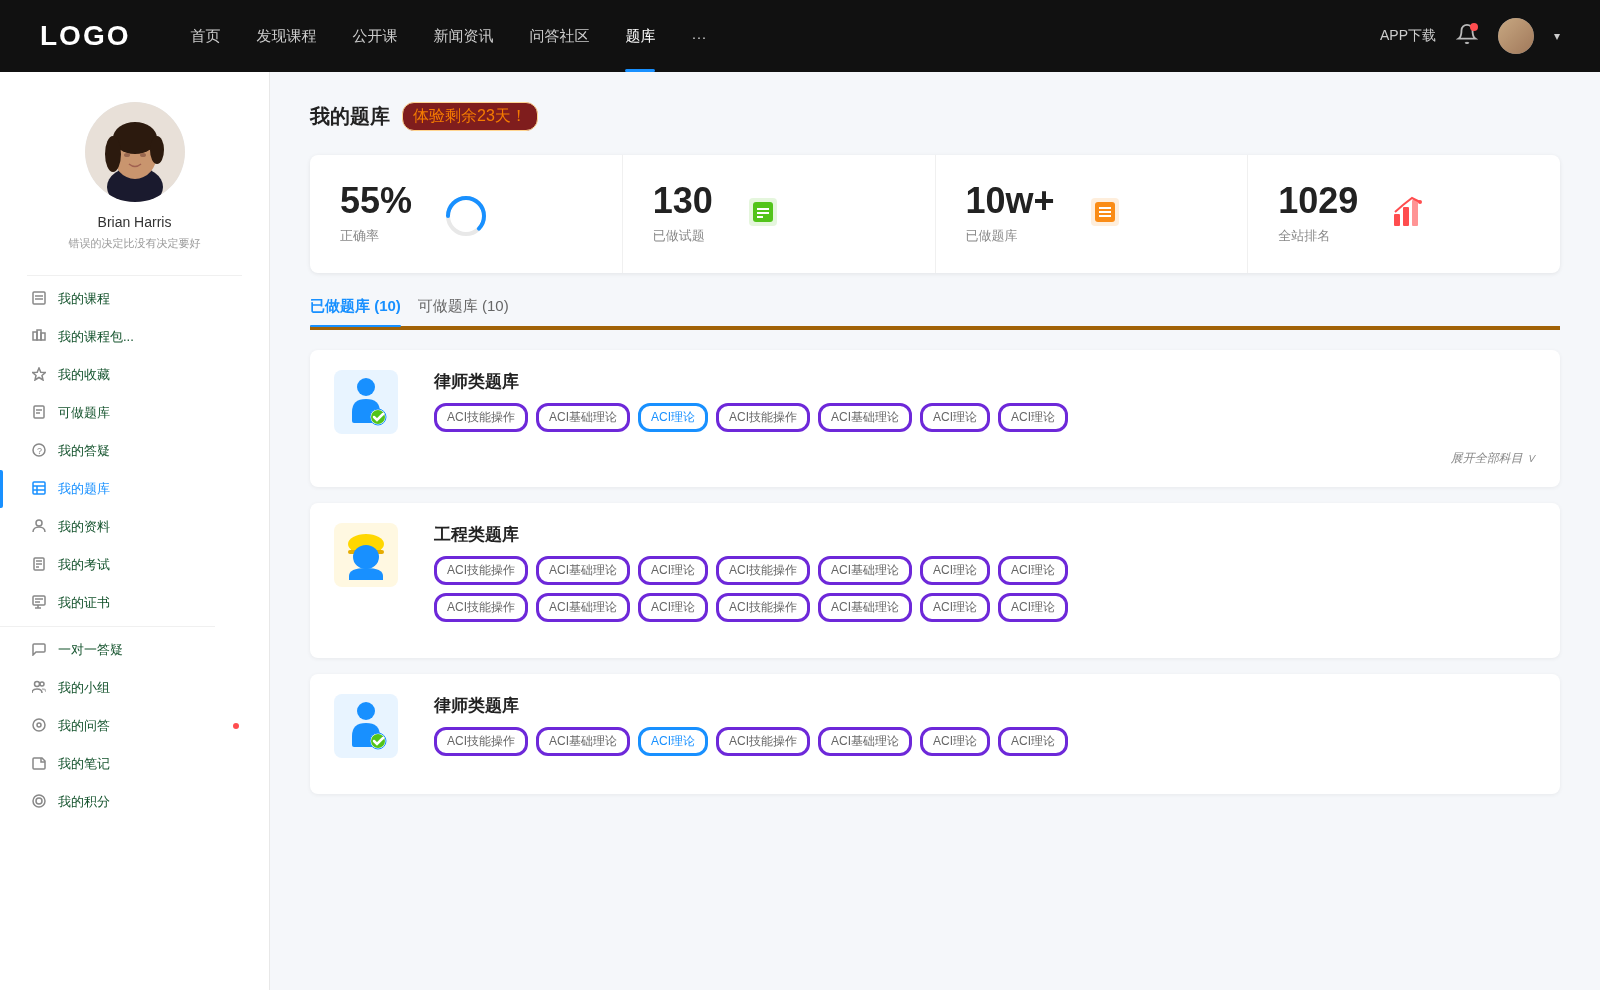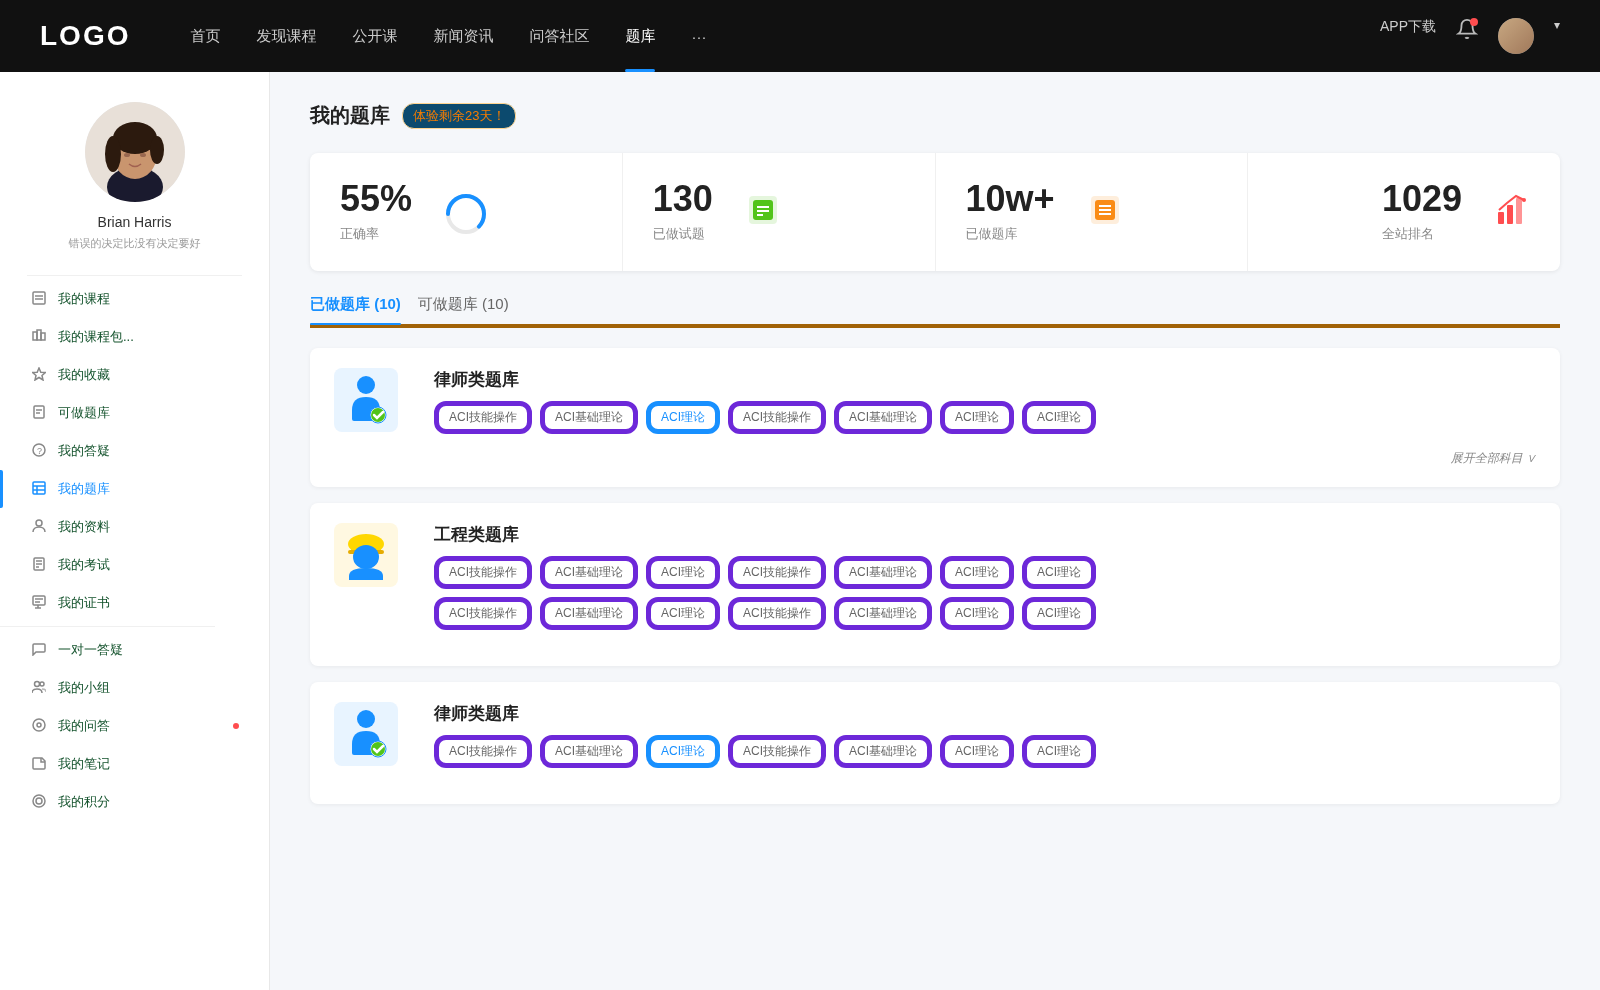--- a/index.html
+++ b/index.html
@@ -43,20 +43,21 @@
       content: '';
       position: absolute;
       bottom: -26px;
       left: 0; right: 0;
       height: 3px;
       background: #1890ff;
       border-radius: 2px;
     }
     .nav-right {
       display: flex;
+      align-items: center;
       gap: 20px;
     }
     .nav-app-download {
       color: #ccc;
       font-size: 14px;
       cursor: pointer;
     }
     .nav-bell {
       color: #ccc;
       font-size: 20px;
@@ -180,23 +181,23 @@
       align-items: center;
       margin-bottom: 24px;
       gap: 12px;
     }
     .page-title {
       font-size: 20px;
       font-weight: 600;
       color: #222;
     }
     .trial-badge {
-      background: #0c4a6e;
+      background: #7f1d1d;
       color: #f57c00;
-      font-size: 13px;
+      font-size: 16px;
       padding: 3px 10px;
       border-radius: 12px;
       border: 1px solid #ffd591;
     }
 
     
     .stats-row {
       display: flex;
       background: #fff;
       border-radius: 8px;
@@ -204,21 +205,21 @@
       box-shadow: 0 1px 4px rgba(0,0,0,0.08);
     }
     .stat-card {
       flex: 1;
       padding: 28px 30px;
       border-right: 1px solid #f0f0f0;
       display: flex;
       align-items: center;
       gap: 32px;
     }
-    .stat-card:last-child { border-right: none; justify-content: flex-end; }
+    .stat-card:last-child { border-right: none; }
     .stat-value {
       font-size: 36px;
       font-weight: 700;
       color: #222;
       line-height: 1;
       margin-bottom: 8px;
     }
     .stat-label {
       font-size: 13px;
       color: #888;
@@ -284,21 +285,21 @@
     .qbank-tags {
       display: flex;
       flex-wrap: wrap;
       gap: 8px;
       margin-top: 8px;
     }
     .tag {
       font-size: 12px;
       color: #666;
       padding: 3px 10px;
-      border: 5px solid #6d28d9;
+      border: 3px solid #6d28d9;
       border-radius: 12px;
       cursor: pointer;
     }
     .tag.active-tag {
       color: #1890ff;
       border-color: #1890ff;
       background: #fff;
     }
     .qbank-footer {
       display: flex;

